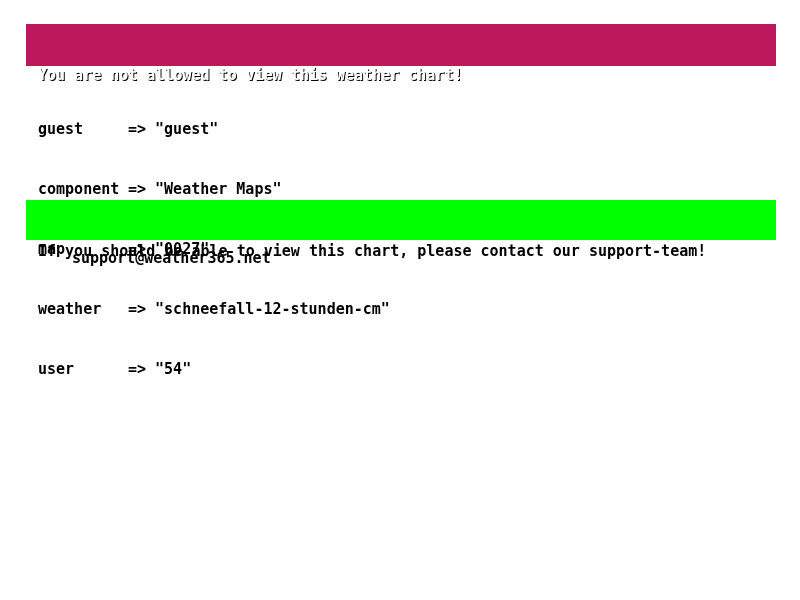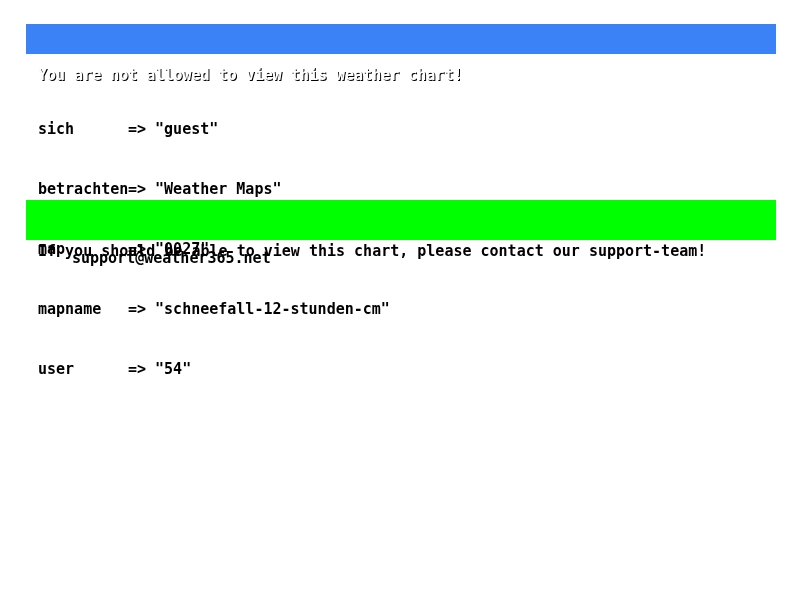--- a/index.html
+++ b/index.html
@@ -16,22 +16,22 @@
   .banner {
     position: absolute;
     left: 26px;
     width: 750px;
     box-sizing: border-box;
     padding: 4px 0 0 12px;
     line-height: 19px;
     white-space: pre;
   }
   .banner-red {
-    top: 24px; height: 30px;
-    background: #3b82f6;
+    top: 24px; height: 42px;
+    background: #be185d;
     color: #ffffff;
     text-shadow: 1px 1px 0 #000000;
   }
   .banner-green {
     top: 200px; height: 40px;
     background: #00ff00;
     color: #000000;
   }
   .details {
     position: absolute;
@@ -52,24 +52,24 @@
   }
 </style>
 </head>
 <body>
 
 <div class="banner banner-red">
   <div>You are not allowed to view this weather chart!</div>
 </div>
 
 <div class="details">
-  <div><span class="kv-key">sich</span><span class="kv-arrow">=&gt;</span><span>"guest"</span></div>
-  <div><span class="kv-key">betrachten</span><span class="kv-arrow">=&gt;</span><span>"Weather Maps"</span></div>
+  <div><span class="kv-key">guest</span><span class="kv-arrow">=&gt;</span><span>"guest"</span></div>
+  <div><span class="kv-key">component</span><span class="kv-arrow">=&gt;</span><span>"Weather Maps"</span></div>
   <div><span class="kv-key">map</span><span class="kv-arrow">=&gt;</span><span>"0027"</span></div>
-  <div><span class="kv-key">mapname</span><span class="kv-arrow">=&gt;</span><span>"schneefall-12-stunden-cm"</span></div>
+  <div><span class="kv-key">weather</span><span class="kv-arrow">=&gt;</span><span>"schneefall-12-stunden-cm"</span></div>
   <div><span class="kv-key">user</span><span class="kv-arrow">=&gt;</span><span>"54"</span></div>
 </div>
 
 <div class="banner banner-green">
   <div>If you should be able to view this chart, please contact our support-team!</div>
 </div>
 
 <div class="footer">
   <span>support@weather365.net</span>
 </div>

